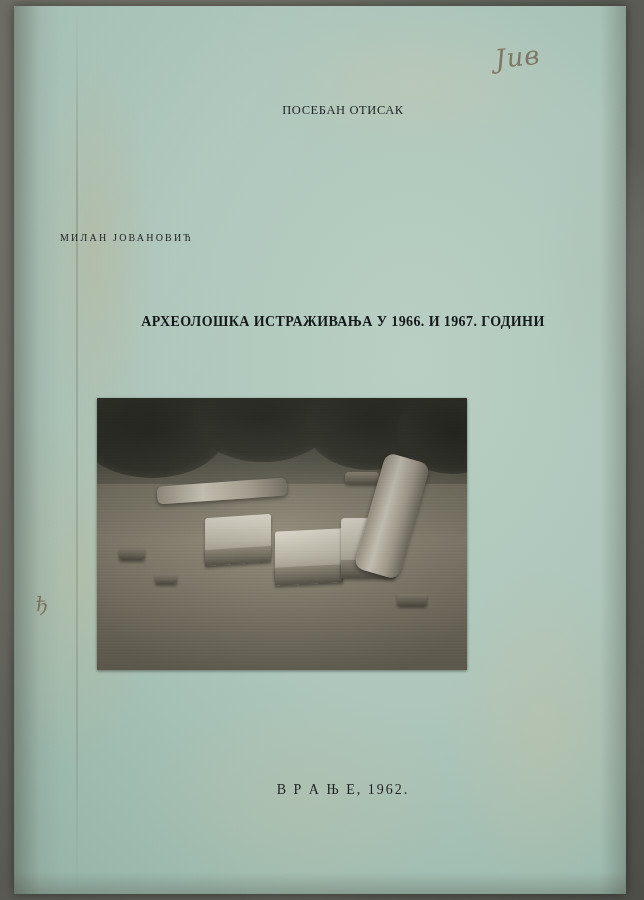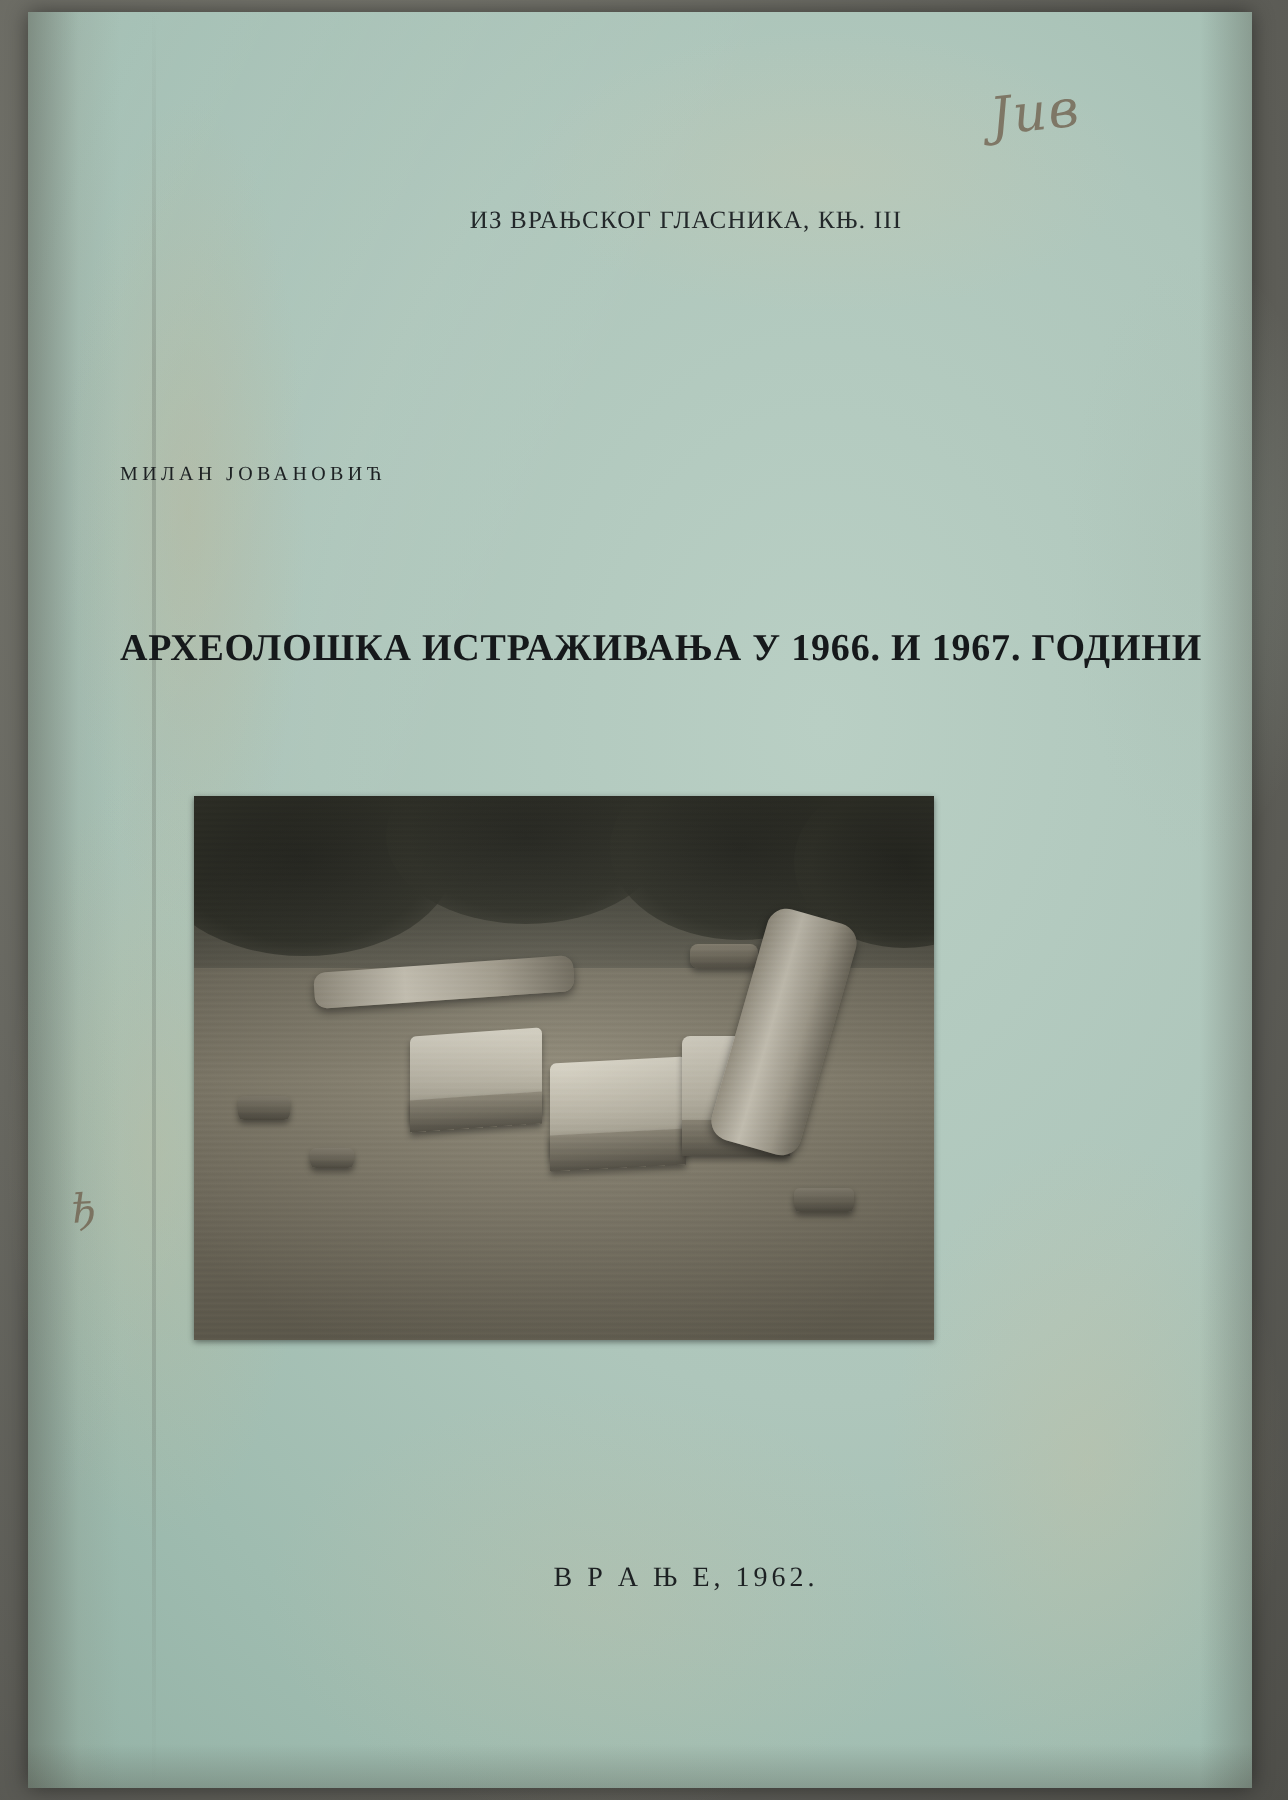--- a/index.html
+++ b/index.html
@@ -138,23 +138,24 @@
     font-size: 10px;
     letter-spacing: 2.2px;
     color: #1d2123;
   }
 
   .title {
     position: absolute;
     top: 308px;
     left: 0;
     width: 566px;
+    text-align: center;
     font-family: "Liberation Serif", serif;
     font-weight: bold;
-    font-size: 19px;
+    font-size: 14px;
     letter-spacing: 0.4px;
     color: #16191b;
     white-space: nowrap;
   }
 
   .place-year {
     position: absolute;
     top: 776px;
     left: 0;
     width: 566px;
@@ -233,21 +234,21 @@
     <div class="edge-right"></div>
     <div class="edge-bottom"></div>
 
     <div class="handwriting" id="hw-top">Јив</div>
 
     <div class="handwriting" id="hw-left">ђ</div>
 
     <div class="content">
 
       <div class="imprint">
-        <div>ИЗ ВРАЊСКОГ ГЛАСНИКА, КЊ. III</div>
+        <div>ПОСЕБАН ОТИСАК</div>
       </div>
 
       <div class="author">МИЛАН ЈОВАНОВИЋ</div>
 
       <div class="title">АРХЕОЛОШКА ИСТРАЖИВАЊА У 1966. И 1967. ГОДИНИ</div>
 
       <div class="place-year">В Р А Њ Е,  1962.</div>
 
     </div>
 

